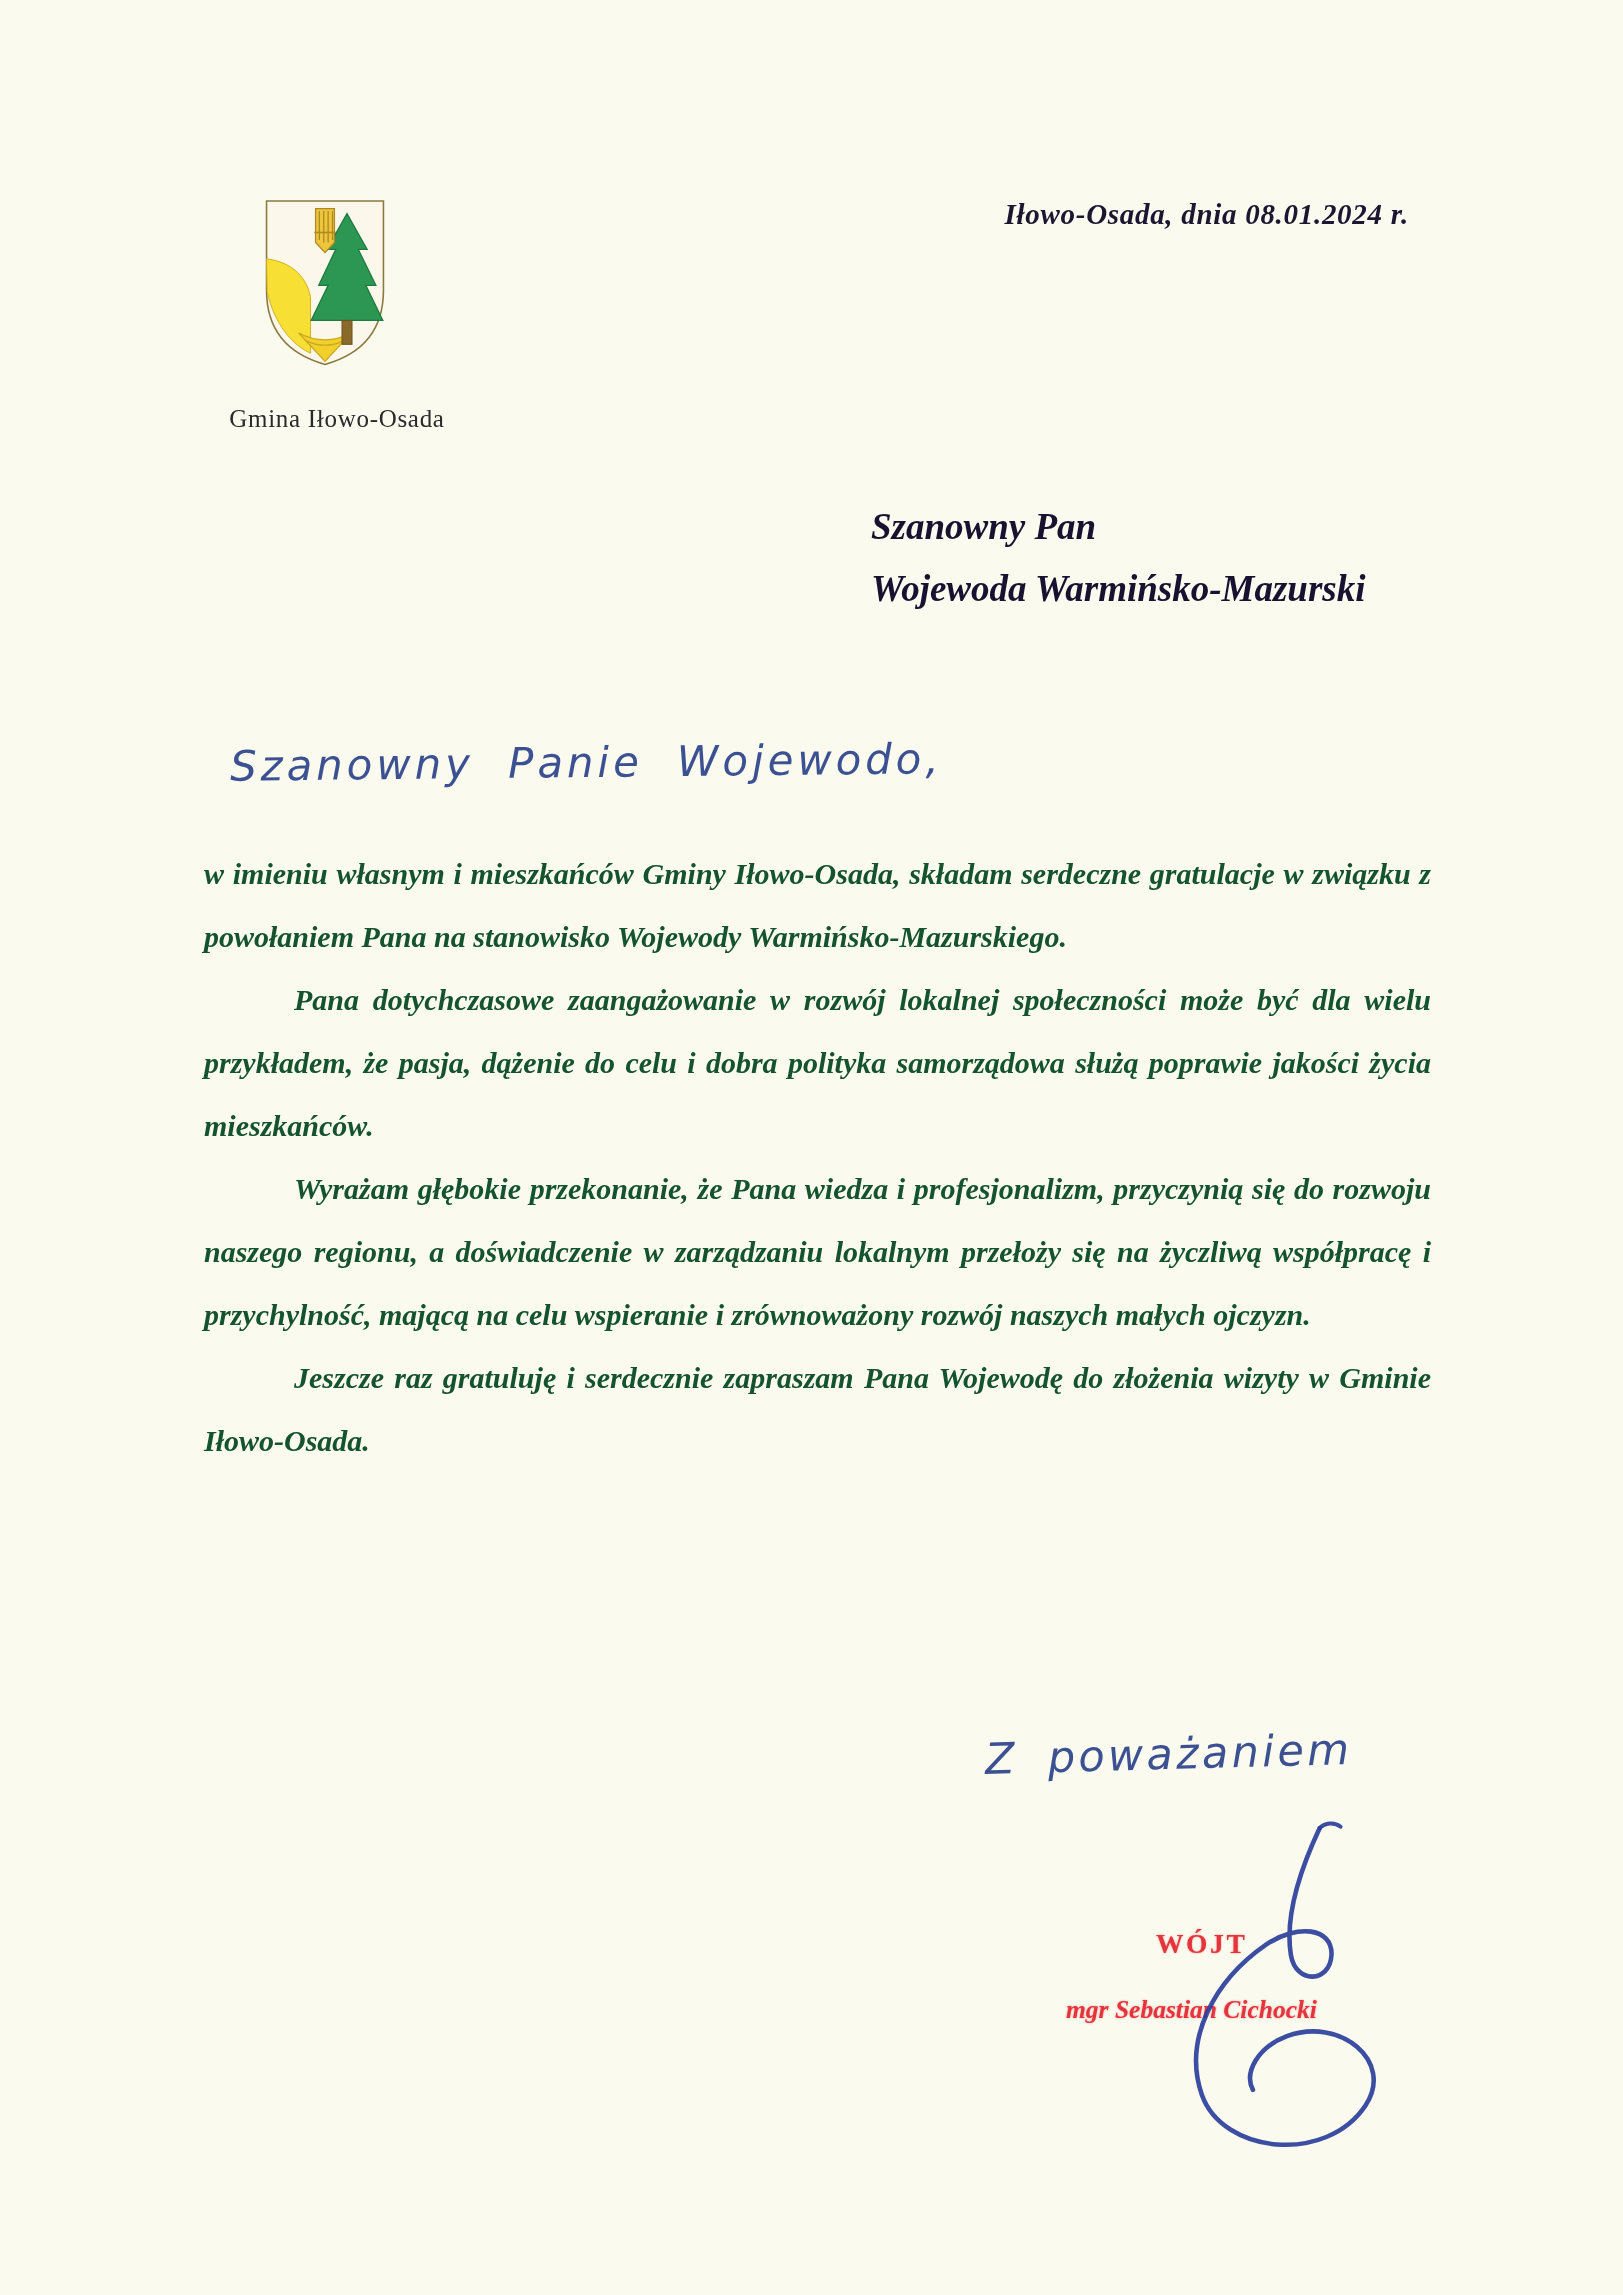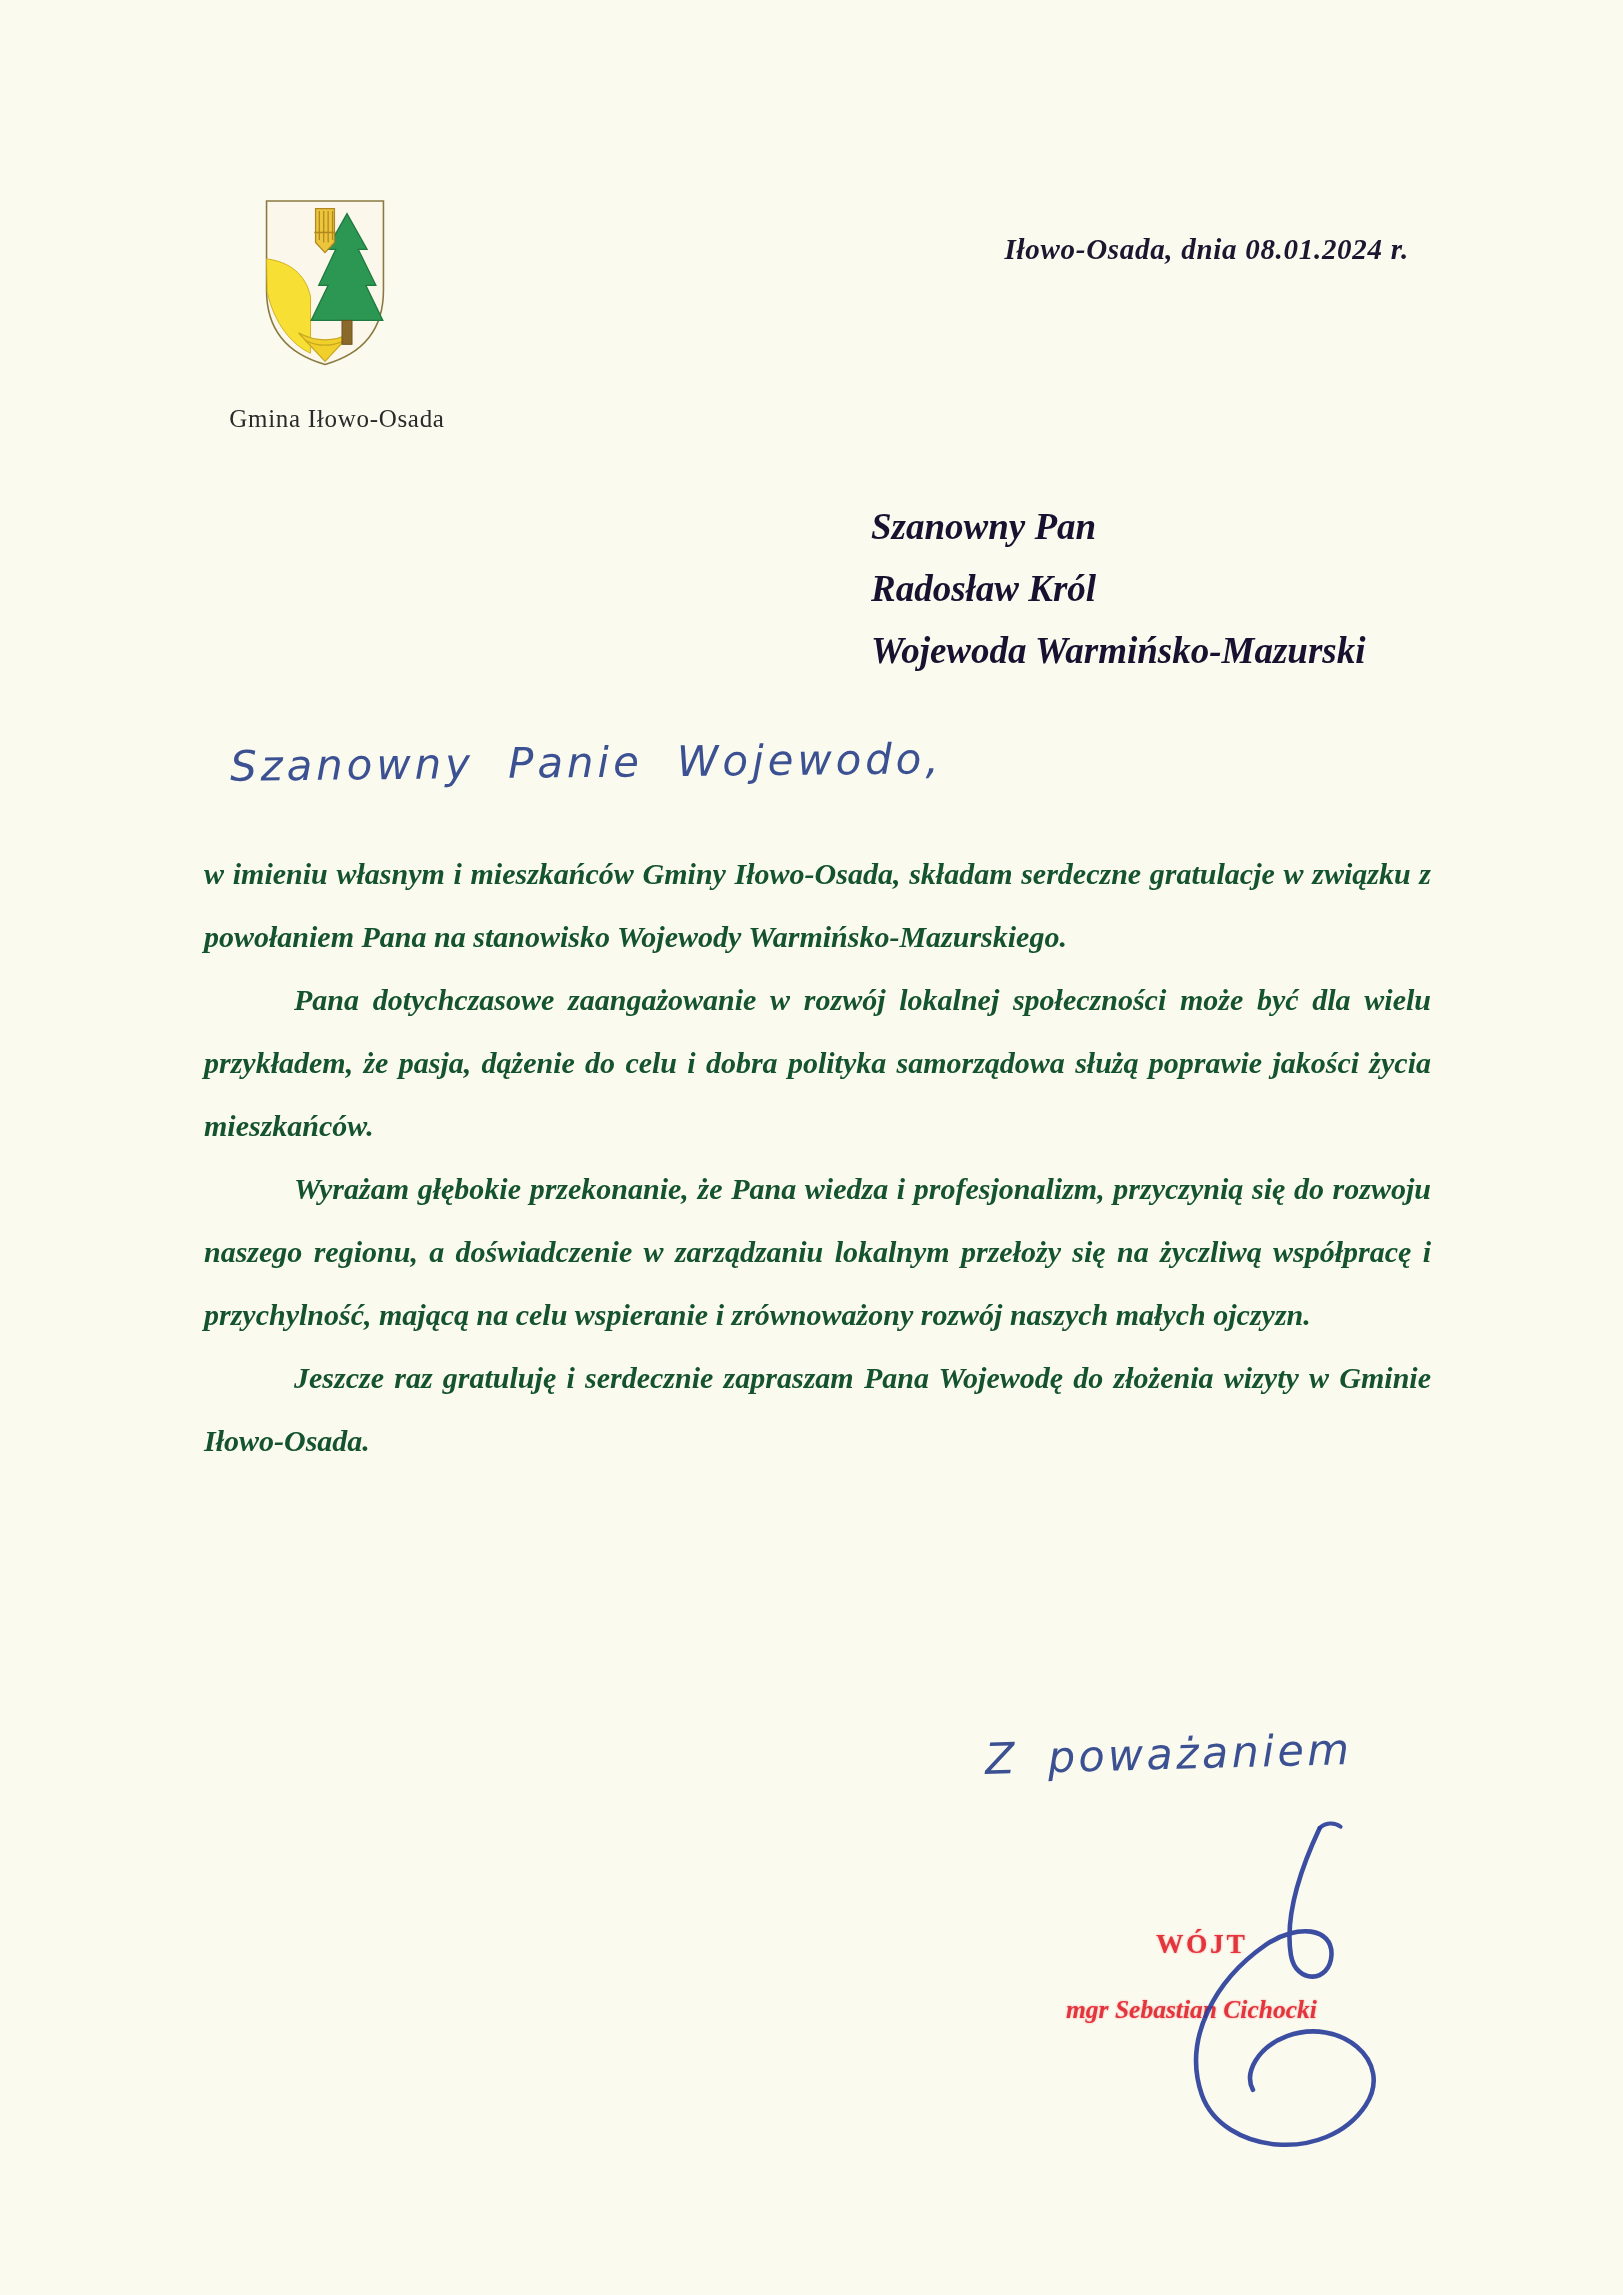--- a/index.html
+++ b/index.html
@@ -13,21 +13,20 @@
     overflow:hidden;
     color:#18122e;
   }
 
   
   .date-line {
     position:absolute; top:198px; right:214px;
     font-style:italic; font-weight:700;
     font-size:29px; color:#1c1630;
     letter-spacing:0.7px;
-    margin-top:35px;
   }
   .emblem {
     position:absolute; left:259px; top:195px;
     width:132px; height:178px;
   }
   .emblem svg { width:100%; height:100%; }
   .emblem-caption {
     position:absolute; left:216px; top:405px; width:242px;
     text-align:center;
     font-size:25px; color:#2a2a2a;
@@ -117,21 +116,20 @@
 
       <path d="M90,20 h30 v54 l-15,16 l-15,-16 Z" fill="#ecc53d" stroke="#b08820" stroke-width="2"></path>
       <path d="M96,24 V70 M103,24 V74 M110,24 V74 M117,24 V70" stroke="#b08820" stroke-width="2" fill="none"></path>
       <path d="M88,58 h34" stroke="#b08820" stroke-width="2.5"></path>
     </svg>
   </div>
   <div class="emblem-caption">Gmina Iłowo-Osada</div>
 
   <div class="recipient">
     <div>Szanowny Pan</div>
-    <div>Radosław Król</div>
     <div>Wojewoda Warmińsko-Mazurski</div>
   </div>
 
   <div class="salutation hand">Szanowny Panie Wojewodo,</div>
 
   <div class="body-text">
     <p>w imieniu własnym i mieszkańców Gminy Iłowo-Osada, składam serdeczne gratulacje w związku z powołaniem Pana na stanowisko Wojewody Warmińsko-Mazurskiego.</p>
     <p class="ind">Pana dotychczasowe zaangażowanie w rozwój lokalnej społeczności może być dla wielu przykładem, że pasja, dążenie do celu i dobra polityka samorządowa służą poprawie jakości życia mieszkańców.</p>
     <p class="ind">Wyrażam głębokie przekonanie, że Pana wiedza i profesjonalizm, przyczynią się do rozwoju naszego regionu, a doświadczenie w zarządzaniu lokalnym przełoży się na życzliwą współpracę i przychylność, mającą na celu wspieranie i zrównoważony rozwój naszych małych ojczyzn.</p>
     <p class="ind">Jeszcze raz gratuluję i serdecznie zapraszam Pana Wojewodę do złożenia wizyty w Gminie Iłowo-Osada.</p>

